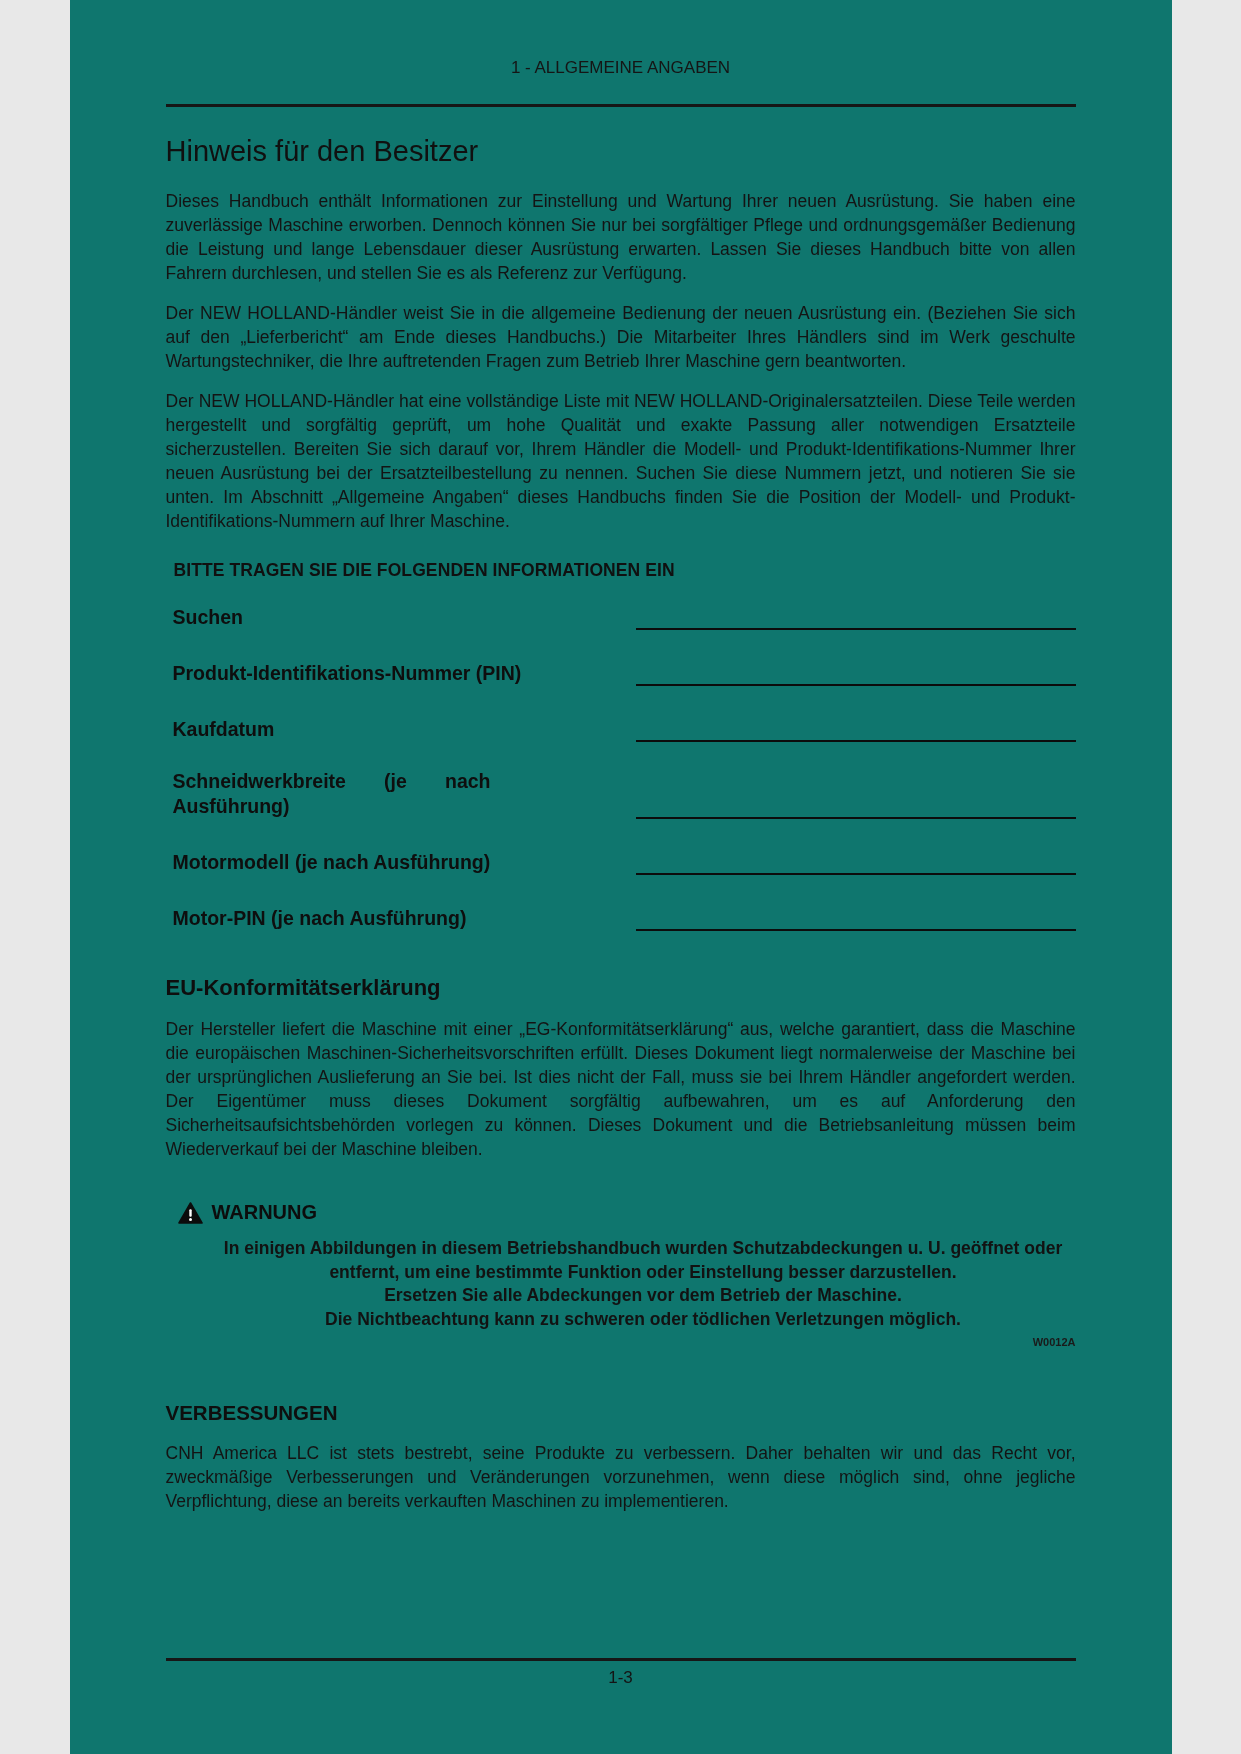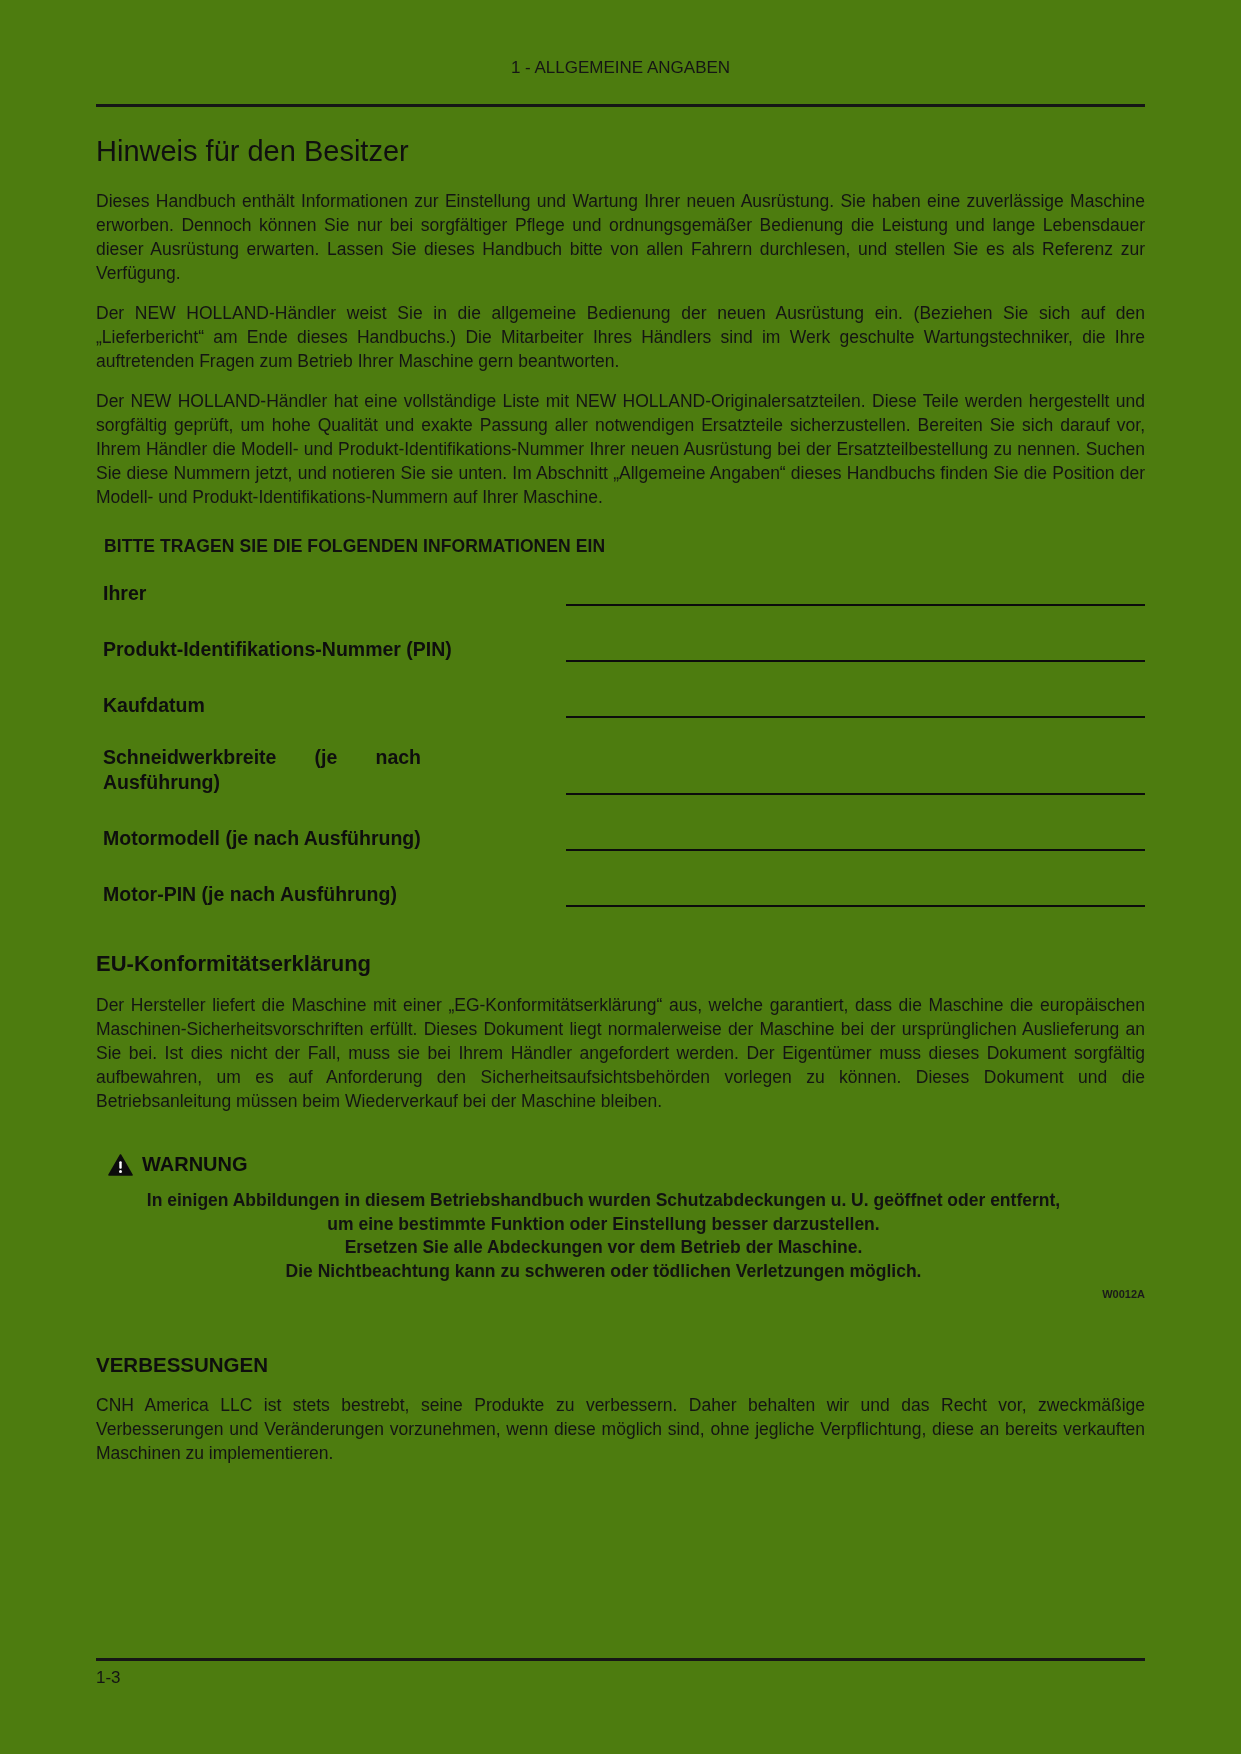--- a/index.html
+++ b/index.html
@@ -1,20 +1,20 @@
 <!DOCTYPE html>
 <html lang="de"><head>
 <meta charset="utf-8">
 <style>
   html,body{margin:0;padding:0;background:#e8e8e8;}
   .page{
     position:relative;
-    width:1241px;height:1754px;
+    width:1102px;height:1754px;
     margin:0 auto;
-    background:#4d7c0f;
+    background:#0f766e;
     color:#111;
     font-family:"Liberation Sans","DejaVu Sans",sans-serif;
     overflow:hidden;
   }
   .running-head{
     padding-top:58px;
     text-align:center;
     font-size:17px;
     line-height:20px;
     color:#151515;
@@ -120,20 +120,21 @@
     color:#1a1a1a;
   }
   .footer{
     position:absolute;
     left:96px;right:96px;
     top:1658px;
   }
   .foot-rule{height:3px;background:#161616;}
   .page-number{
     margin-top:7px;
+    text-align:center;
     font-size:17px;
     color:#141414;
   }
 </style>
 </head>
 <body>
 
 <div class="page">
 
   <div class="running-head">1 - ALLGEMEINE ANGABEN</div>
@@ -143,21 +144,21 @@
 
     <h1 class="doc-title">Hinweis für den Besitzer</h1>
 
     <p class="body-par first-par">Dieses Handbuch enthält Informationen zur Einstellung und Wartung Ihrer neuen Ausrüstung. Sie haben eine zuverlässige Maschine erworben. Dennoch können Sie nur bei sorgfältiger Pflege und ordnungsgemäßer Bedienung die Leistung und lange Lebensdauer dieser Ausrüstung erwarten. Lassen Sie dieses Handbuch bitte von allen Fahrern durchlesen, und stellen Sie es als Referenz zur Verfügung.</p>
     <p class="body-par">Der NEW HOLLAND-Händler weist Sie in die allgemeine Bedienung der neuen Ausrüstung ein. (Beziehen Sie sich auf den „Lieferbericht“ am Ende dieses Handbuchs.)  Die Mitarbeiter Ihres Händlers sind im Werk geschulte Wartungstechniker, die Ihre auftretenden Fragen zum Betrieb Ihrer Maschine gern beantworten.</p>
     <p class="body-par">Der NEW HOLLAND-Händler hat eine vollständige Liste mit NEW HOLLAND-Originalersatzteilen. Diese Teile werden hergestellt und sorgfältig geprüft, um hohe Qualität und exakte Passung aller notwendigen Ersatzteile sicherzustellen. Bereiten Sie sich darauf vor, Ihrem Händler die Modell- und Produkt-Identifikations-Nummer Ihrer neuen Ausrüstung bei der Ersatzteilbestellung zu nennen. Suchen Sie diese Nummern jetzt, und notieren Sie sie unten.  Im Abschnitt „Allgemeine Angaben“ dieses Handbuchs finden Sie die Position der Modell- und Produkt-Identifikations-Nummern auf Ihrer Maschine.</p>
 
     <div class="form-heading">BITTE TRAGEN SIE DIE FOLGENDEN INFORMATIONEN EIN</div>
 
     <div class="form-row first">
-      <div class="form-label">Ihrer</div>
+      <div class="form-label">Suchen</div>
       <div class="blank-line"></div>
     </div>
     <div class="form-row">
       <div class="form-label">Produkt-Identifikations-Nummer (PIN)</div>
       <div class="blank-line"></div>
     </div>
     <div class="form-row">
       <div class="form-label">Kaufdatum</div>
       <div class="blank-line"></div>
     </div>

